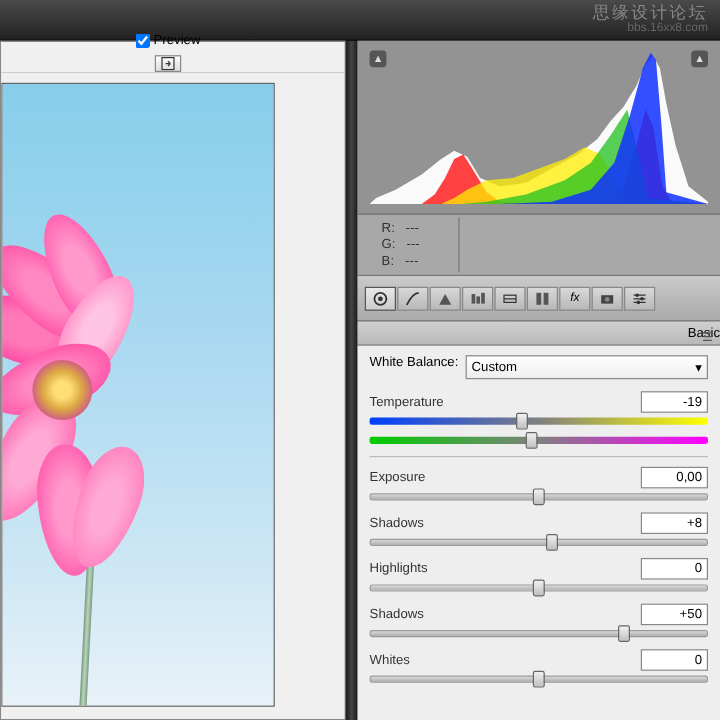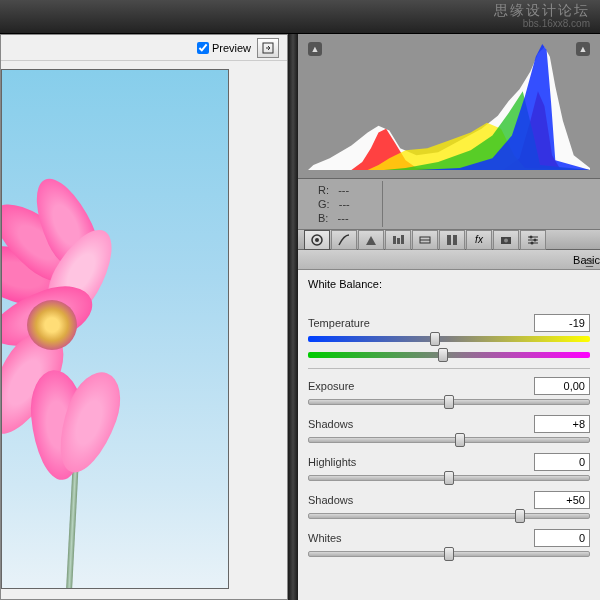--- a/index.html
+++ b/index.html
@@ -2,21 +2,21 @@
 <html><head>
 <meta charset="utf-8">
 <style>
 * { box-sizing: border-box; margin: 0; padding: 0; font-family: Tahoma, sans-serif; font-size: 11px; }
 body { width: 600px; height: 600px; background: #2a2a2a; overflow: hidden; position: relative; }
 .watermark { position: absolute; top: 2px; right: 10px; color: #888; font-size: 14px; letter-spacing: 2px; z-index: 100; }
 .watermark2 { position: absolute; top: 18px; right: 10px; color: #666; font-size: 10px; z-index: 100; }
 .titlebar { height: 34px; background: linear-gradient(#4a4a4a, #222); border-bottom: 1px solid #000; }
 .main { display: flex; height: 566px; }
 .left-panel { width: 288px; background: #f0f0f0; border: 1px solid #888; display: flex; flex-direction: column; }
-.preview-bar { height: 26px; display: flex; align-items: center; justify-content: flex-end; padding-right: 8px; gap: 6px; background: #f0f0f0; border-bottom: 1px solid #ccc; }
+.preview-bar { height: 26px; display: flex; align-items: center; justify-content: flex-end; padding-right: 8px; gap: 6px; background: #f0f0f0; border-bottom: 1px solid #ccc; flex-direction: column; }
 .preview-check { display: flex; align-items: center; gap: 3px; }
 .preview-check input { width: 12px; height: 12px; }
 .icon-btn { width: 22px; height: 20px; border: 1px solid #888; background: linear-gradient(#fff,#ddd); display: flex; align-items: center; justify-content: center; cursor: pointer; }
 .image-area { flex: 1; padding: 8px 0 0 0; background: #f0f0f0; overflow: hidden; }
 .flower-img { width: 228px; height: 520px; margin-left: 0; background: linear-gradient(180deg, #87ceeb 0%, #a8d8f0 40%, #d0e8f5 80%, #e8f2f8 100%); position: relative; border: 1px solid #666; overflow: hidden; }
 .petal { position: absolute; border-radius: 50% 50% 50% 50% / 60% 60% 40% 40%; }
 .p1 { width: 55px; height: 110px; background: radial-gradient(ellipse at center, #ff79b8 30%, #ff4da6 70%, #e6398f 100%); left: -10px; top: 150px; transform: rotate(-75deg); }
 .p2 { width: 50px; height: 105px; background: radial-gradient(ellipse at center, #ff88c2 30%, #ff5cab 70%, #e6398f 100%); left: 10px; top: 120px; transform: rotate(-50deg); }
 .p3 { width: 48px; height: 100px; background: radial-gradient(ellipse at center, #ff99cc 30%, #ff66b3 70%, #e6398f 100%); left: 40px; top: 105px; transform: rotate(-25deg); }
 .p4 { width: 50px; height: 105px; background: radial-gradient(ellipse at center, #ff88c2 30%, #ff5cab 70%, #e6398f 100%); left: 15px; top: 195px; transform: rotate(-110deg); }
@@ -28,27 +28,27 @@
 .stem { position: absolute; width: 6px; height: 170px; background: linear-gradient(90deg, #7a9a7a, #b8d4c0, #7a9a7a); left: 68px; top: 360px; transform: rotate(3deg); }
 .divider { width: 10px; background: linear-gradient(90deg, #1a1a1a, #444, #1a1a1a); }
 .right-panel { flex: 1; background: #a8a8a8; display: flex; flex-direction: column; }
 .hist-area { height: 145px; background: #939393; position: relative; border-bottom: 1px solid #666; }
 .hist-canvas { position: absolute; left: 10px; right: 10px; top: 8px; bottom: 8px; }
 .tri-btn { position: absolute; width: 14px; height: 14px; background: #555; border-radius: 3px; top: 8px; display: flex; align-items: center; justify-content: center; color: #ddd; font-size: 9px; }
 .tri-left { left: 10px; }
 .tri-right { right: 10px; }
 .rgb-readout { padding: 4px 20px; background: #a8a8a8; color: #333; line-height: 14px; border-bottom: 1px solid #777; position: relative; }
 .rgb-readout .sep { position: absolute; left: 84px; top: 2px; bottom: 2px; width: 1px; background: #777; }
-.tabs-row { height: 20px; background: linear-gradient(#cacaca, #aaa); display: flex; align-items: center; padding: 0 6px; gap: 1px; border-bottom: 1px solid #666; }
+.tabs-row { height: 38px; background: linear-gradient(#cacaca, #aaa); display: flex; align-items: center; padding: 0 6px; gap: 1px; border-bottom: 1px solid #666; }
 .tab-icon { width: 26px; height: 20px; background: linear-gradient(#d8d8d8,#b8b8b8); border: 1px solid #888; display: flex; align-items: center; justify-content: center; font-size: 12px; cursor: pointer; }
 .tab-icon.active { background: linear-gradient(#e8e8e8,#ccc); border-color: #555; }
 .panel-title { height: 20px; background: linear-gradient(#d0d0d0,#b8b8b8); text-align: right; line-height: 20px; border-bottom: 1px solid #888; position: relative; }
 .panel-menu { position: absolute; right: 6px; top: 4px; font-size: 10px; color: #555; }
 .controls { flex: 1; background: #eeeeee; padding: 8px 10px; overflow-y: auto; }
-.wb-row { display: flex; align-items: flex-start; gap: 6px; margin-bottom: 24px; }
+.wb-row { display: flex; align-items: flex-start; gap: 6px; margin-bottom: 10px; }
 .wb-select { flex: 1; height: 20px; border: 1px solid #888; background: linear-gradient(#fff,#eee); padding: 0 4px; display: flex; align-items: center; justify-content: space-between; cursor: pointer; }
 .slider-row { display: flex; align-items: center; justify-content: space-between; margin-bottom: 2px; }
 .slider-label { color: #333; }
 .slider-val { width: 56px; height: 18px; border: 1px solid #888; background: #fff; text-align: right; padding: 0 4px; line-height: 16px; }
 .slider-track { height: 6px; position: relative; margin: 4px 0 10px 0; }
 .track-bg { position: absolute; inset: 0; border-radius: 2px; }
 .temp-grad { background: linear-gradient(90deg, #0040ff, #808080 50%, #ffff00); }
 .tint-grad { background: linear-gradient(90deg, #00cc00, #808080 50%, #ff00ff); }
 .gray-grad { background: linear-gradient(180deg, #d8d8d8, #b0b0b0); border: 1px solid #999; }
 .thumb { position: absolute; width: 10px; height: 14px; top: -4px; background: linear-gradient(#f0f0f0,#c0c0c0); border: 1px solid #666; border-radius: 2px; transform: translateX(-50%); cursor: pointer; }
@@ -173,20 +173,24 @@
           </svg>
         </div>
     </div>
     <div class="panel-title">
       <span>Basic</span>
       <span class="panel-menu">☰</span>
     </div>
     <div class="controls">
       <div class="wb-row">
         <span>White Balance:</span>
+        <div class="wb-select">
+          <span>Custom</span>
+            <span>▾</span>
+        </div>
       </div>
 
       <div class="slider-row">
         <span class="slider-label">Temperature</span>
         <div class="slider-val">-19</div>
       </div>
       <div class="slider-track">
         <div class="track-bg temp-grad"></div>
         <div class="thumb" style="left:45%"></div>
       </div>

